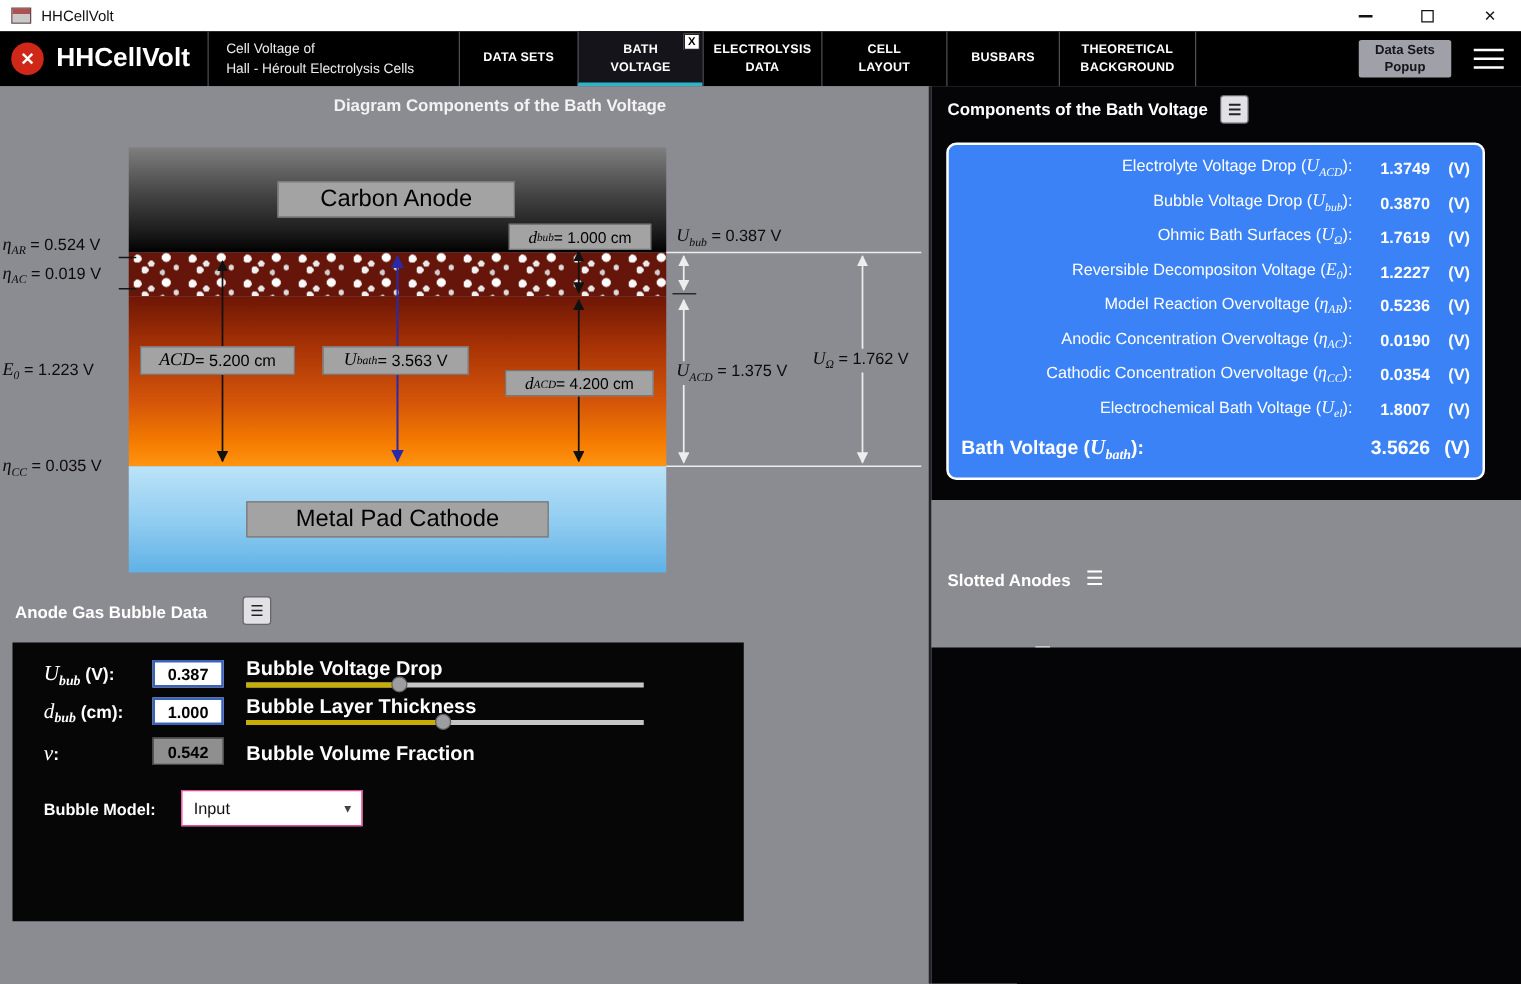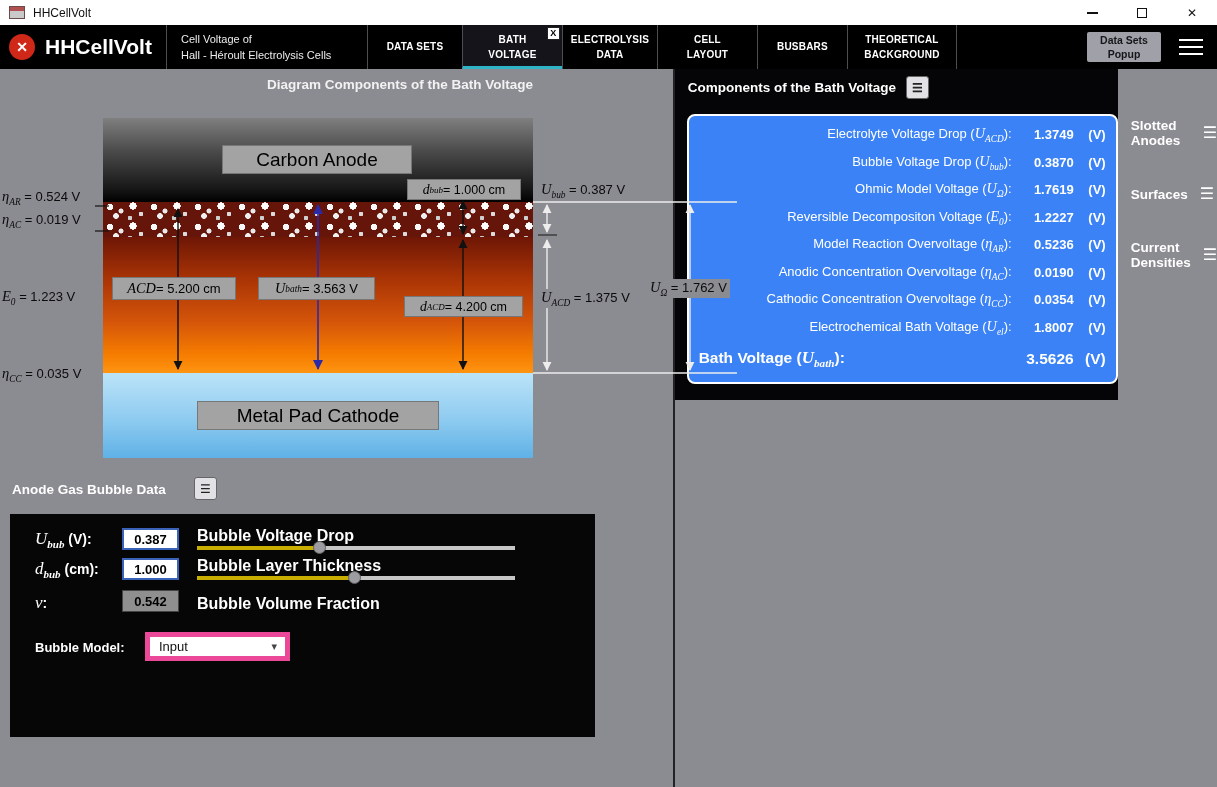--- a/index.html
+++ b/index.html
@@ -31,21 +31,21 @@
   .tab.active{background:#14141a;border-bottom:3px solid #2fb3c7;padding-top:3px;}
   .tab-close{position:absolute;top:2px;right:2px;width:13px;height:13px;background:#fff;color:#000;font-size:9px;font-weight:bold;display:flex;align-items:center;justify-content:center;border:1px solid #222;line-height:1;}
   .hdr-right{margin-left:auto;display:flex;align-items:center;gap:18px;padding-right:14px;}
   .popup-btn{width:74px;height:30px;background:#9fa0a8;color:#15151a;font-size:10.5px;font-weight:bold;display:flex;flex-direction:column;align-items:center;justify-content:center;line-height:1.35;border-radius:2px;}
   .burger{display:flex;flex-direction:column;gap:4.5px;cursor:pointer;}
   .burger i{display:block;width:24px;height:2.5px;background:#fff;}
 
   
   .main{display:flex;height:718px;}
   .left-panel{width:745px;position:relative;background:#8b8b92;border-right:2px solid #232327;}
-  .right-panel{flex:1;display:flex;flex-direction:row;}
+  .right-panel{flex:1;display:flex;flex-direction:column;}
 
   
   .diagram-title{position:absolute;left:103px;top:8px;width:430px;text-align:right;color:#f2f2f2;font-size:13.5px;font-weight:600;z-index:3;}
   .cell-diagram{position:absolute;left:103px;top:49px;width:430px;height:340px;z-index:1;}
   .region-anode{height:84px;background:linear-gradient(180deg,#7f7f7f 0%,#4a4a4a 40%,#161616 85%,#000 100%);}
   .region-bubbles{height:35px;background-color:#66150a;
     background-image:
       radial-gradient(circle 4.5px at 7px 5px,#f8f8f8 70%,rgba(0,0,0,0) 75%),
       radial-gradient(circle 3.5px at 18px 9px,#e9e9e9 70%,rgba(0,0,0,0) 75%),
       radial-gradient(circle 5px at 30px 4px,#ffffff 70%,rgba(0,0,0,0) 75%),
@@ -75,21 +75,21 @@
   .bp-label{position:absolute;color:#fff;font-size:14px;font-weight:600;white-space:nowrap;}
   .bp-sym{font-family:"Liberation Serif",serif;font-style:italic;font-size:17px;font-weight:normal;}
   .bp-sub{font-family:"Liberation Serif",serif;font-style:italic;font-size:11px;}
   .bp-input{position:absolute;width:57px;height:22px;text-align:center;font-size:13px;font-weight:bold;font-family:"Liberation Sans",sans-serif;background:#fff;color:#000;}
   .bd-blue{border:2px solid #3a62b8;}
   .bp-out{background:#8f8f8f;border:1px solid #444;}
   .sl-label{position:absolute;color:#fff;font-size:16px;font-weight:bold;white-space:nowrap;}
   .sl-track{position:absolute;width:318px;height:4px;background:#c6c6c6;cursor:pointer;}
   .sl-fill{height:4px;background:#c9ae00;}
   .sl-thumb{position:absolute;width:13px;height:13px;border-radius:50%;background:#9d9da1;border:1px solid #5f5f63;cursor:pointer;}
-  .bp-select{position:absolute;left:135px;top:118px;width:145px;height:29px;background:#fff;border:5px solid #ec4899;display:flex;align-items:center;font-size:13px;color:#111;padding-left:9px;cursor:pointer;}
+  .bp-select{position:absolute;left:135px;top:118px;width:145px;height:29px;background:#fff;border:1px solid #ec4899;display:flex;align-items:center;font-size:13px;color:#111;padding-left:9px;cursor:pointer;}
   .bp-select .chev{margin-left:auto;padding-right:8px;color:#444;font-size:11px;}
 
   
   .rp-top{height:331px;background:#050507;}
   .rp-title{display:flex;align-items:center;gap:10px;margin:7px 0 0 13px;color:#fff;font-size:13.5px;font-weight:bold;}
   .results-table{width:431px;margin:15px 0 0 12px;border:2px solid #fff;border-radius:8px;padding:5px 10px;color:#fff;background:#3b82f6;}
   .r-row{display:flex;align-items:center;height:27.5px;font-size:13px;}
   .r-label{flex:1;text-align:right;white-space:nowrap;}
   .r-value{width:62px;text-align:right;font-weight:bold;}
   .r-unit{width:32px;text-align:right;font-weight:bold;}
@@ -307,21 +307,21 @@
           <span class="r-label"><span>Electrolyte Voltage Drop (</span><i class="sym">U</i><sub class="ssub">ACD</sub><span>):</span></span>
           <span class="r-value">1.3749</span>
             <span class="r-unit">(V)</span>
         </div>
         <div class="r-row">
           <span class="r-label"><span>Bubble Voltage Drop (</span><i class="sym">U</i><sub class="ssub">bub</sub><span>):</span></span>
           <span class="r-value">0.3870</span>
             <span class="r-unit">(V)</span>
         </div>
         <div class="r-row">
-          <span class="r-label"><span>Ohmic Model Voltage (</span><i class="sym">U</i><sub class="ssub">Ω</sub><span>):</span></span>
+          <span class="r-label"><span>Ohmic Bath Surfaces (</span><i class="sym">U</i><sub class="ssub">Ω</sub><span>):</span></span>
           <span class="r-value">1.7619</span>
             <span class="r-unit">(V)</span>
         </div>
         <div class="r-row">
           <span class="r-label"><span>Reversible Decompositon Voltage (</span><i class="sym">E</i><sub class="ssub">0</sub><span>):</span></span>
           <span class="r-value">1.2227</span>
             <span class="r-unit">(V)</span>
         </div>
         <div class="r-row">
           <span class="r-label"><span>Model Reaction Overvoltage (</span><i class="sym">η</i><sub class="ssub">AR</sub><span>):</span></span>

